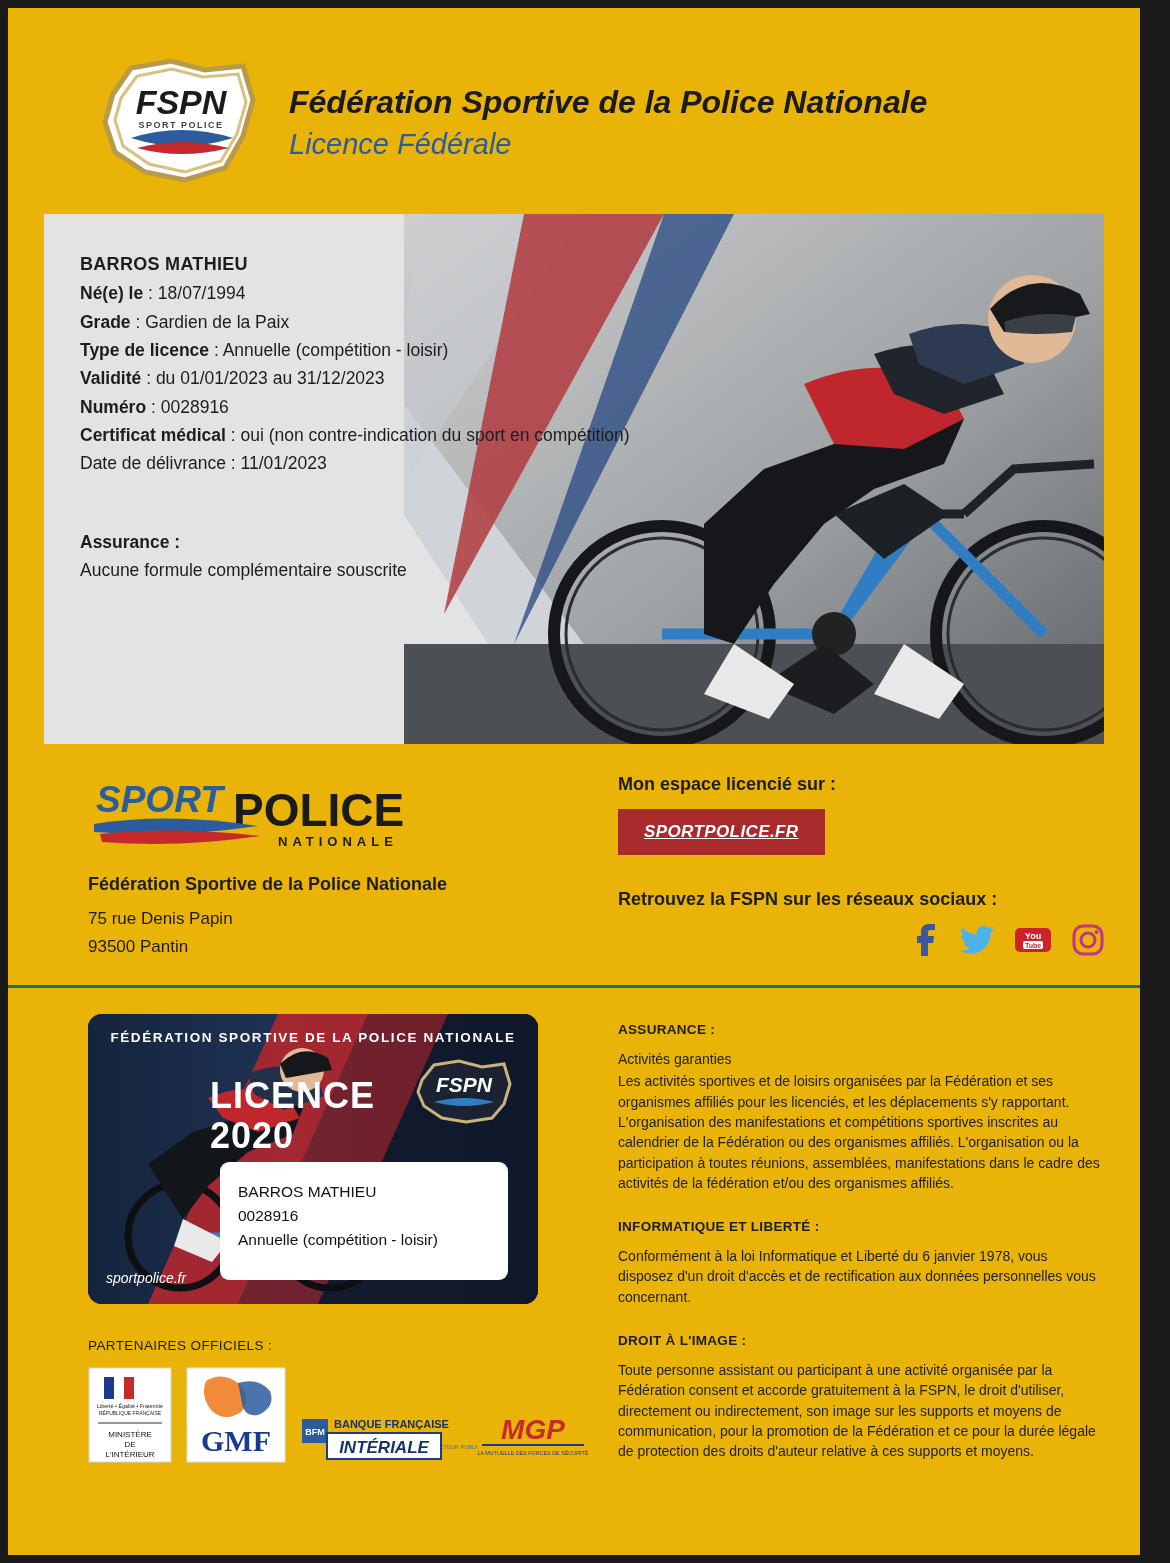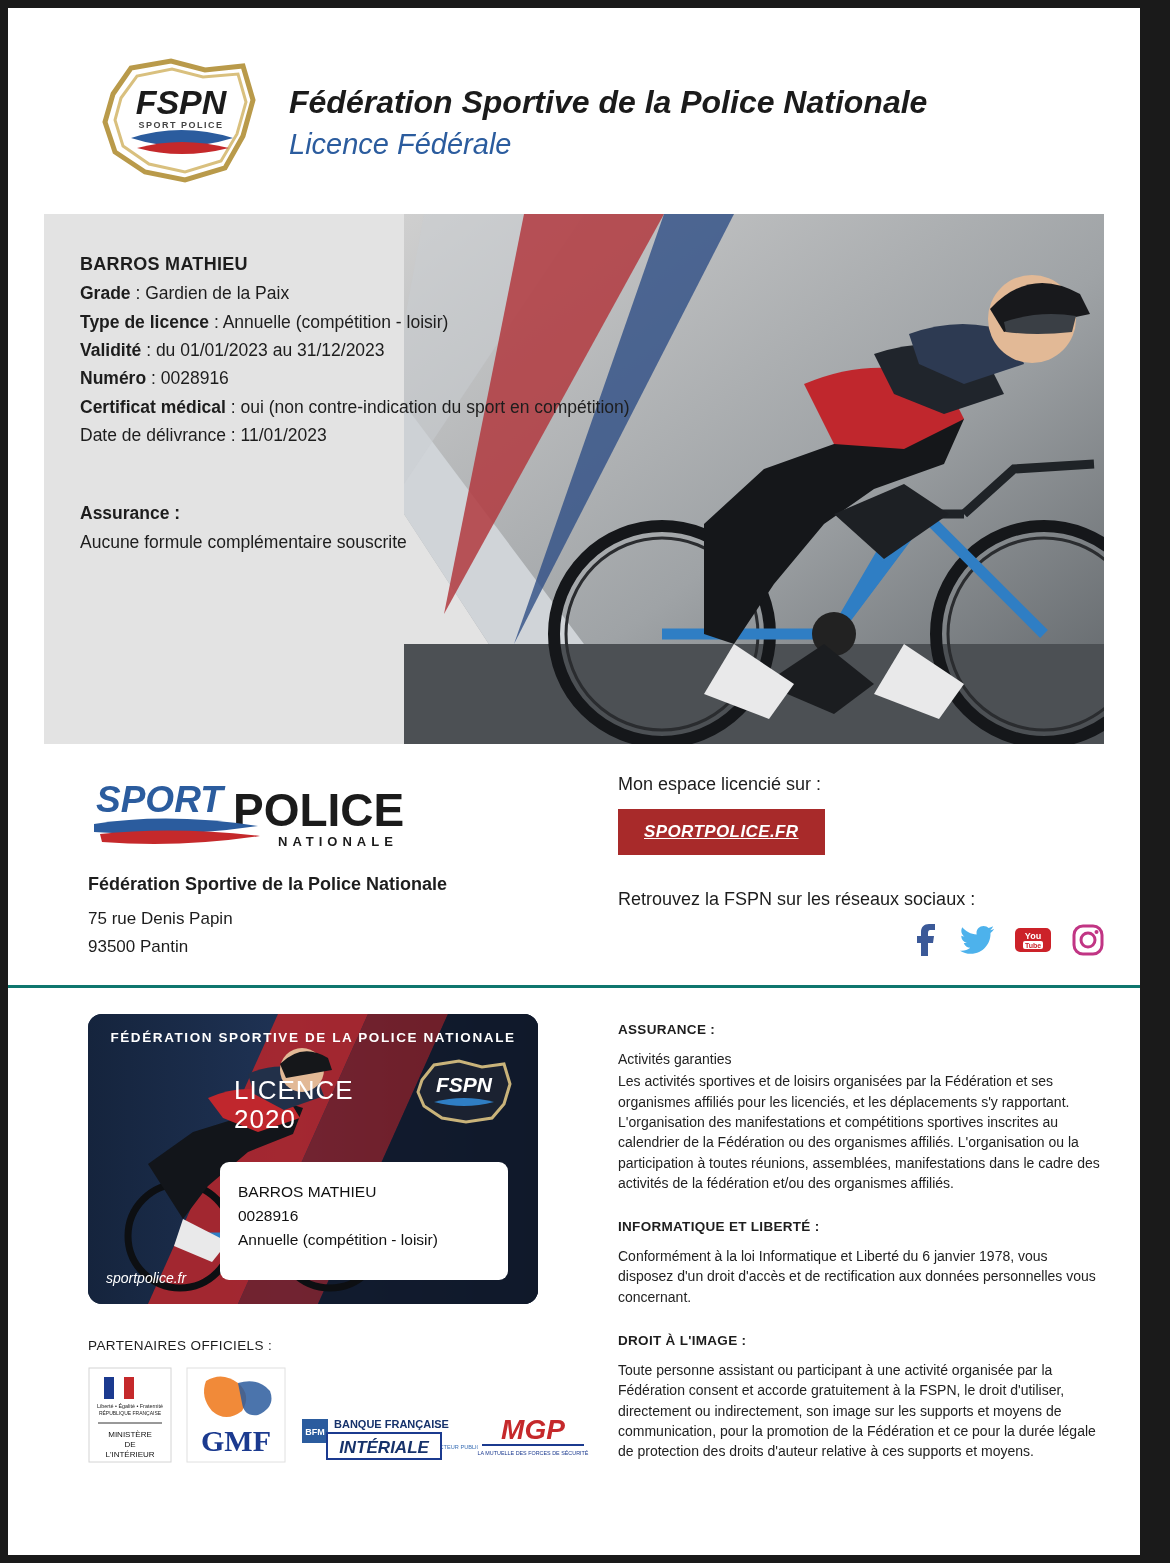--- a/index.html
+++ b/index.html
@@ -12,21 +12,21 @@
     height: 1563px;
     font-family: "Liberation Sans", sans-serif;
     overflow: hidden;
   }
   .page {
     position: absolute;
     left: 8px;
     top: 8px;
     width: 1132px;
     height: 1547px;
-    background: #ffffff;
+    background: #eab308;
     overflow: hidden;
   }
 
   
   .header {
     display: flex;
     align-items: center;
     padding: 48px 0 28px 85px;
   }
   .logo-badge {
@@ -100,21 +100,21 @@
     margin-top: 14px;
   }
   .addr {
     font-size: 17px;
     color: #1d1d1d;
     margin-top: 10px;
     line-height: 1.65;
   }
   .mid-head {
     font-size: 18px;
-    font-weight: normal;
+    font-weight: bold;
     color: #1d1d1d;
   }
   .url-btn {
     display: inline-block;
     margin-top: 14px;
     background: #a82a2a;
     color: #ffffff;
     font-weight: bold;
     font-style: italic;
     font-size: 17px;
@@ -151,24 +151,24 @@
     top: 16px; left: 0; right: 0;
     text-align: center;
     color: #ffffff;
     font-size: 13.5px;
     font-weight: bold;
     letter-spacing: 1.6px;
     z-index: 6;
   }
   .card-licence {
     position: absolute;
-    left: 146px; top: 62px;
+    left: 122px; top: 62px;
     color: #ffffff;
-    font-size: 26px;
-    font-weight: normal;
+    font-size: 36px;
+    font-weight: bold;
     letter-spacing: 1px;
     line-height: 1.12;
     z-index: 6;
   }
   .card-white {
     position: absolute;
     left: 132px; top: 148px;
     width: 288px; height: 118px;
     background: #ffffff;
     border-radius: 9px;
@@ -284,20 +284,24 @@
         <path d="M586 95 Q626 52 676 80 L686 100 L600 118 Z" fill="#18191c"></path>
         <path d="M600 108 Q635 96 672 102 L668 118 Q632 122 602 118 Z" fill="#3a3f45"></path>
         <path d="M330 430 L390 470 L365 505 L300 480 Z" fill="#e9e9ea"></path>
         <path d="M500 430 L560 470 L535 505 L470 480 Z" fill="#e9e9ea"></path>
         <path d="M430 300 L500 270 L545 300 L480 345 Z" fill="#1d2024"></path>
       </svg>
     </div>
 
     <div class="license-info">
       <div class="name">BARROS MATHIEU</div>
+      <div>
+        <b>Né(e) le</b>
+        <span>: 18/07/1994</span>
+      </div>
       <div>
         <b>Grade</b>
         <span>: Gardien de la Paix</span>
       </div>
       <div>
         <b>Type de licence</b>
         <span>: Annuelle (compétition - loisir)</span>
       </div>
       <div>
         <b>Validité</b>

